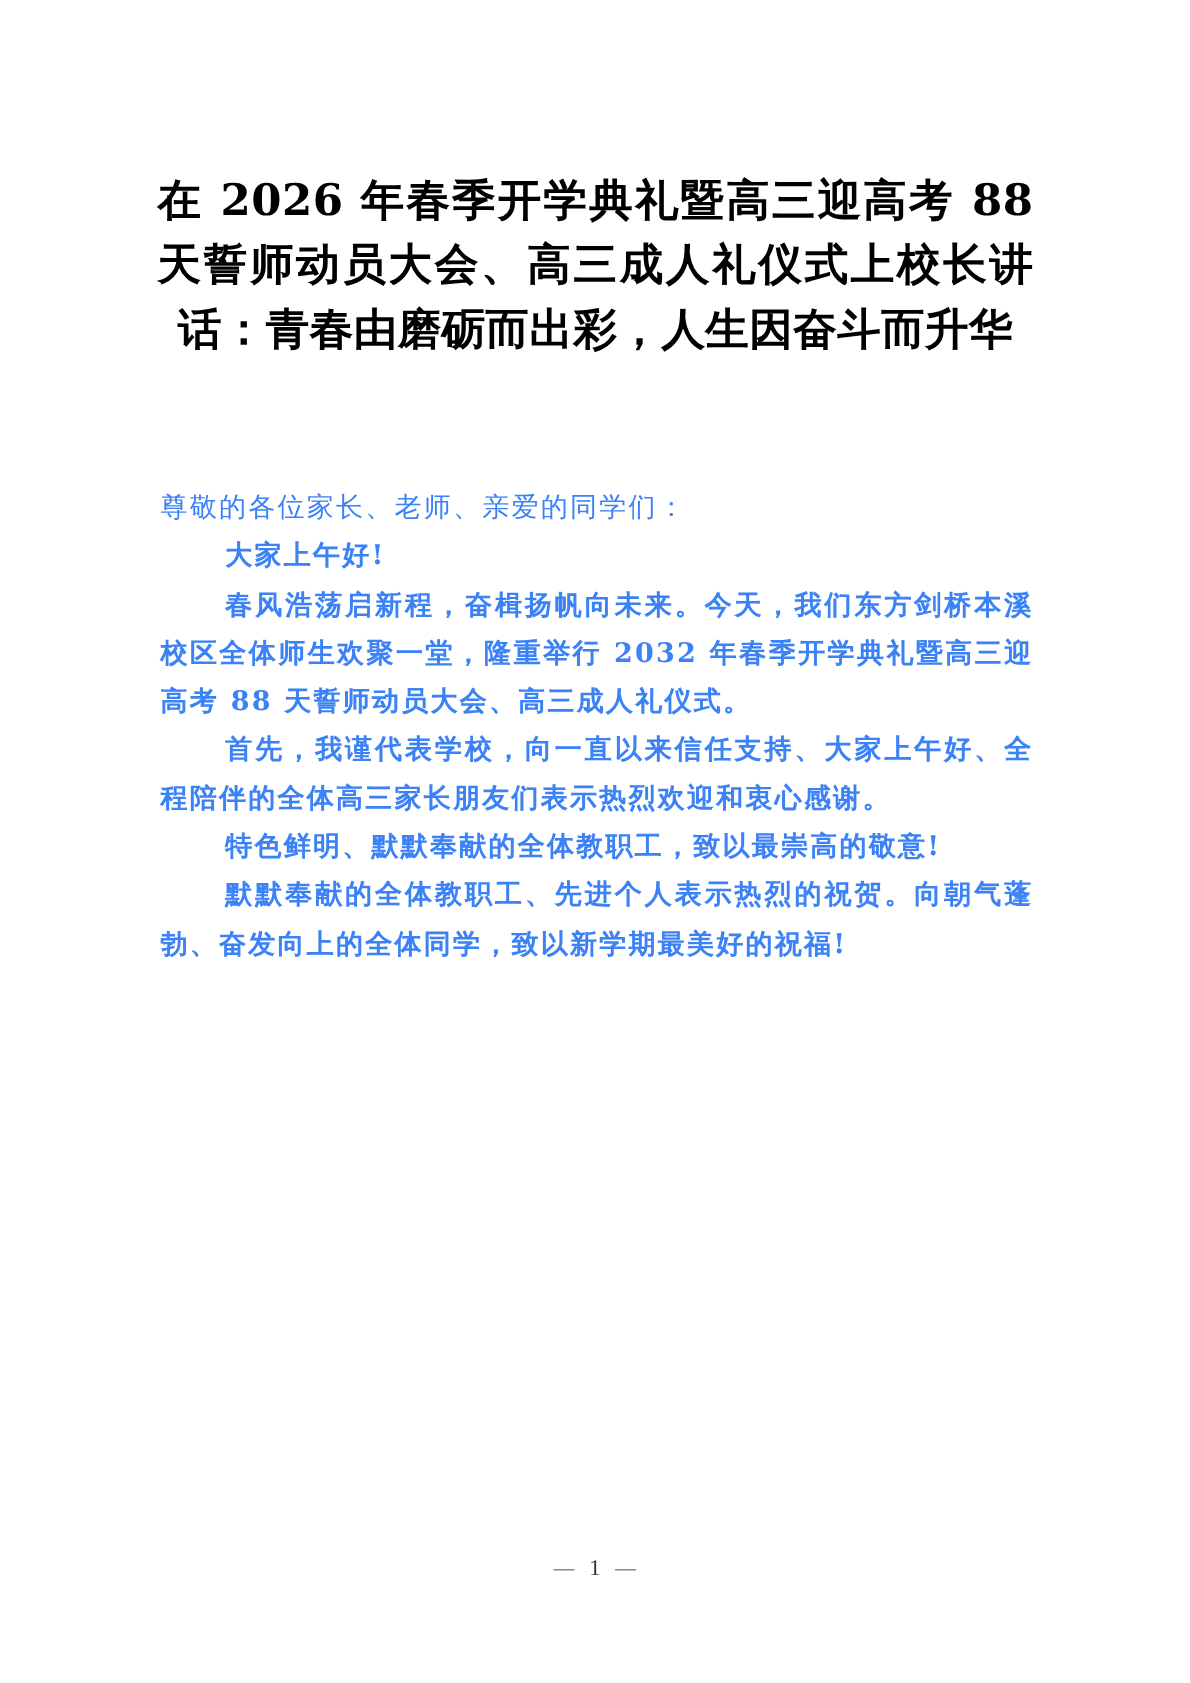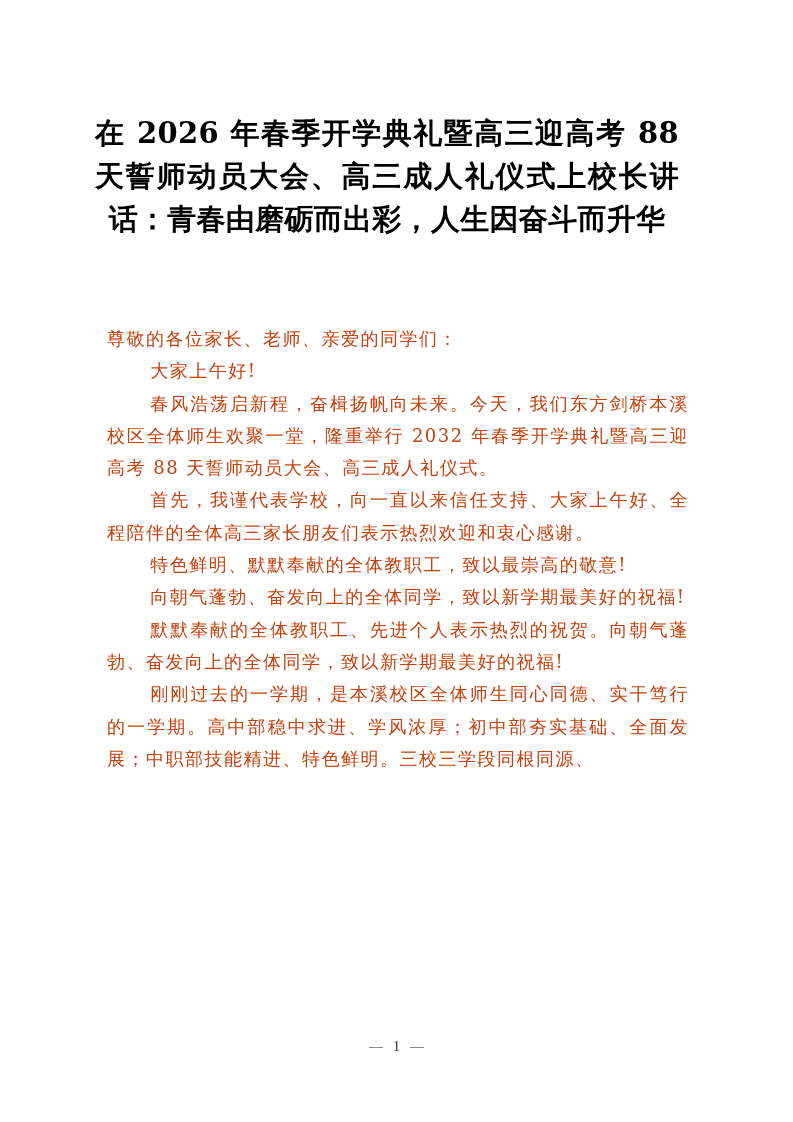--- a/index.html
+++ b/index.html
@@ -16,51 +16,52 @@
     }
     .page {
       position: absolute;
       left: 0; top: 0;
       width: 793px;
       height: 1122px;
       background: #ffffff;
     }
     .title {
       position: absolute;
-      left: 95px;
+      left: 105px;
       top: 112px;
       width: 584px;
       margin: 0;
       font-family: "DejaVu Serif", "Liberation Serif", serif;
       font-weight: bold;
       font-size: 29px;
       line-height: 43px;
       text-align: justify;
       text-align-last: center;
       letter-spacing: 0.3px;
       color: #000000;
     }
     .body {
       position: absolute;
       left: 107px;
       top: 323px;
       width: 582px;
       font-family: "DejaVu Serif", "Liberation Serif", serif;
       font-size: 18px;
       line-height: 32.3px;
-      color: #c2410c;
+      color: #3b82f6;
       letter-spacing: 1.5px;
     }
     .body p {
       margin: 0;
       text-align: justify;
       text-indent: 0;
     }
     .body p.indent {
       text-indent: 2.4em;
+      font-weight: bold;
     }
     .footer {
       position: absolute;
       left: 0;
       top: 1038px;
       width: 793px;
       text-align: center;
       font-family: "Liberation Serif", serif;
       font-size: 15px;
       color: #333333;
@@ -80,23 +81,21 @@
 <div class="page">
 
   <h1 class="title">在 2026 年春季开学典礼暨高三迎高考 88 天誓师动员大会、高三成人礼仪式上校长讲话：青春由磨砺而出彩，人生因奋斗而升华</h1>
 
   <div class="body">
     <p>尊敬的各位家长、老师、亲爱的同学们：</p>
     <p class="indent">大家上午好!</p>
     <p class="indent">春风浩荡启新程，奋楫扬帆向未来。今天，我们东方剑桥本溪校区全体师生欢聚一堂，隆重举行 2032 年春季开学典礼暨高三迎高考 88 天誓师动员大会、高三成人礼仪式。</p>
     <p class="indent">首先，我谨代表学校，向一直以来信任支持、大家上午好、全程陪伴的全体高三家长朋友们表示热烈欢迎和衷心感谢。</p>
     <p class="indent">特色鲜明、默默奉献的全体教职工，致以最崇高的敬意!</p>
-    <p class="indent">向朝气蓬勃、奋发向上的全体同学，致以新学期最美好的祝福!</p>
     <p class="indent">默默奉献的全体教职工、先进个人表示热烈的祝贺。向朝气蓬勃、奋发向上的全体同学，致以新学期最美好的祝福!</p>
-    <p class="indent">刚刚过去的一学期，是本溪校区全体师生同心同德、实干笃行的一学期。高中部稳中求进、学风浓厚；初中部夯实基础、全面发展；中职部技能精进、特色鲜明。三校三学段同根同源、</p>
   </div>
 
   <div class="footer">
     <span class="dash"></span>
     <span>1</span>
     <span class="dash"></span>
   </div>
 
 </div>
 

